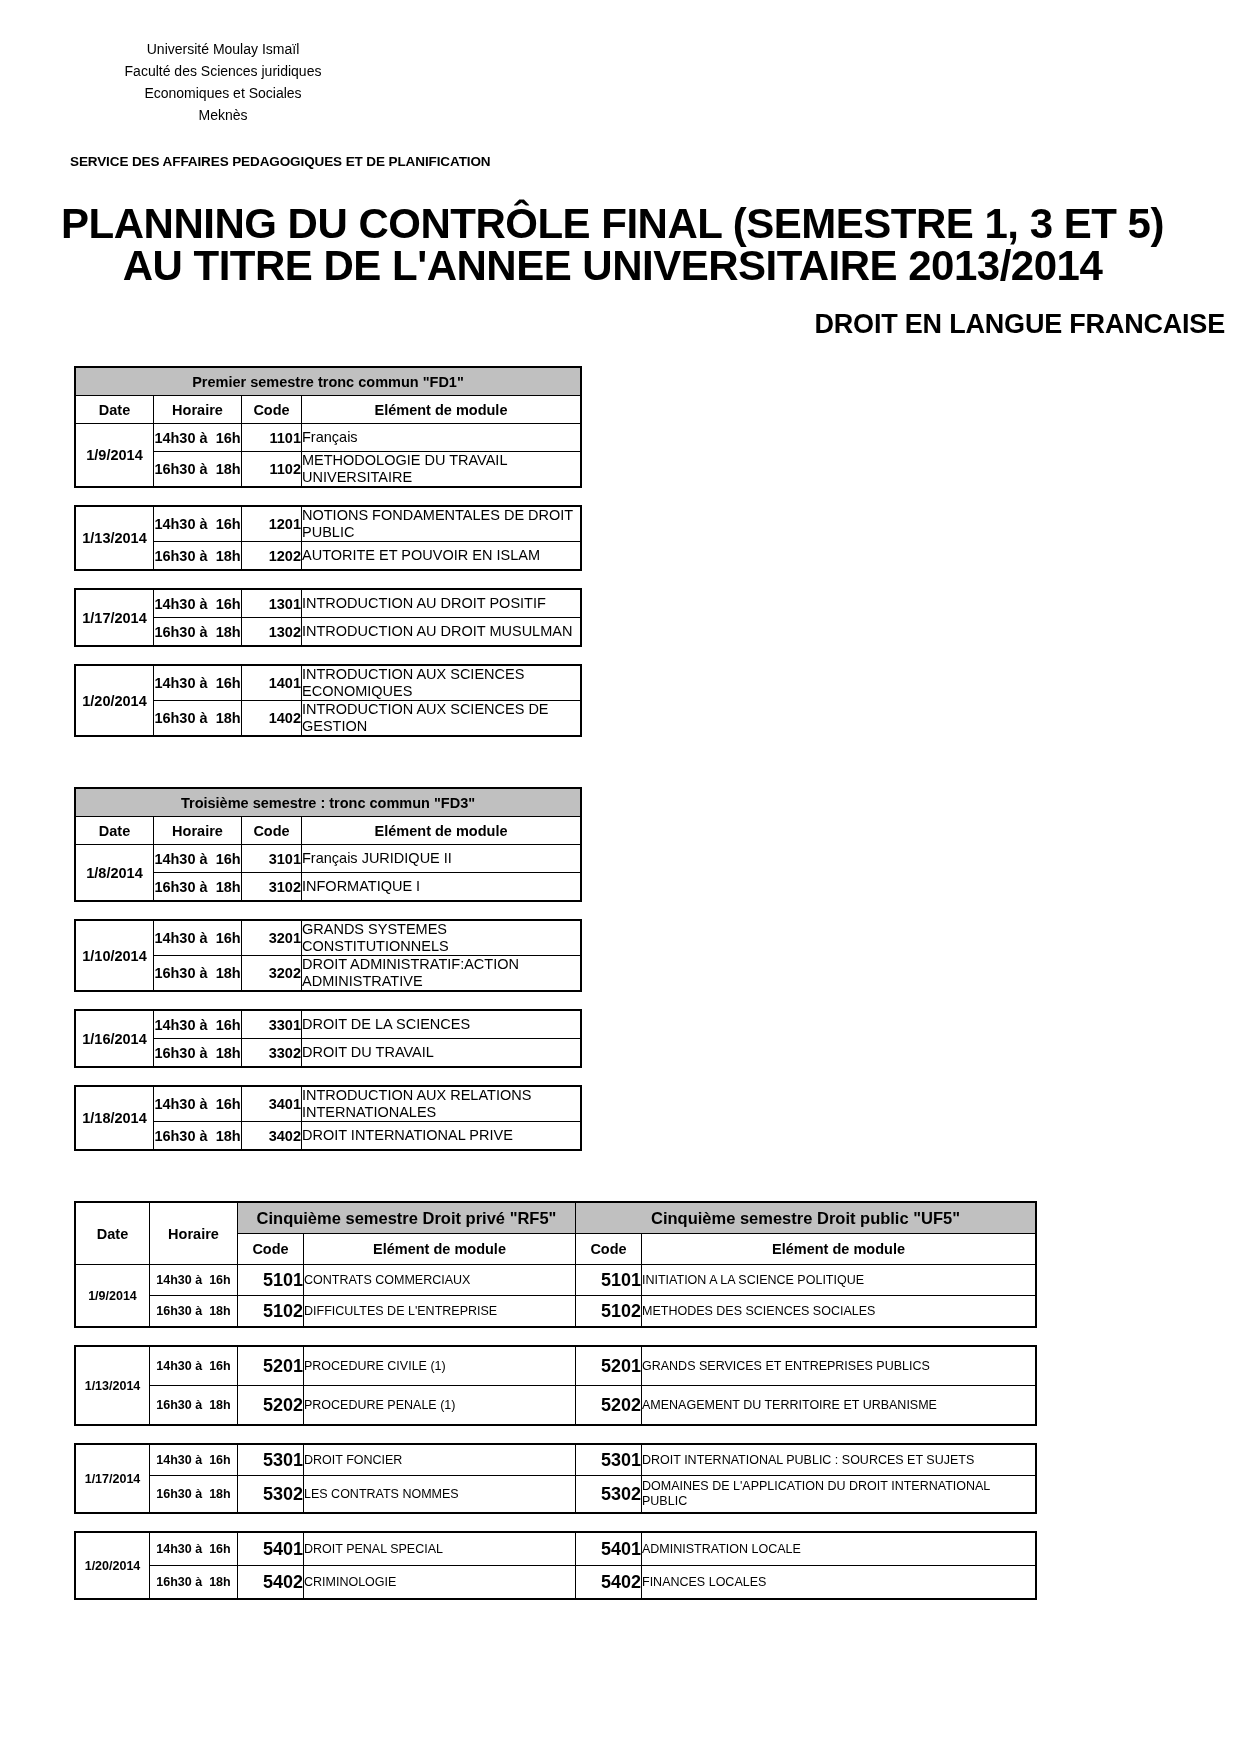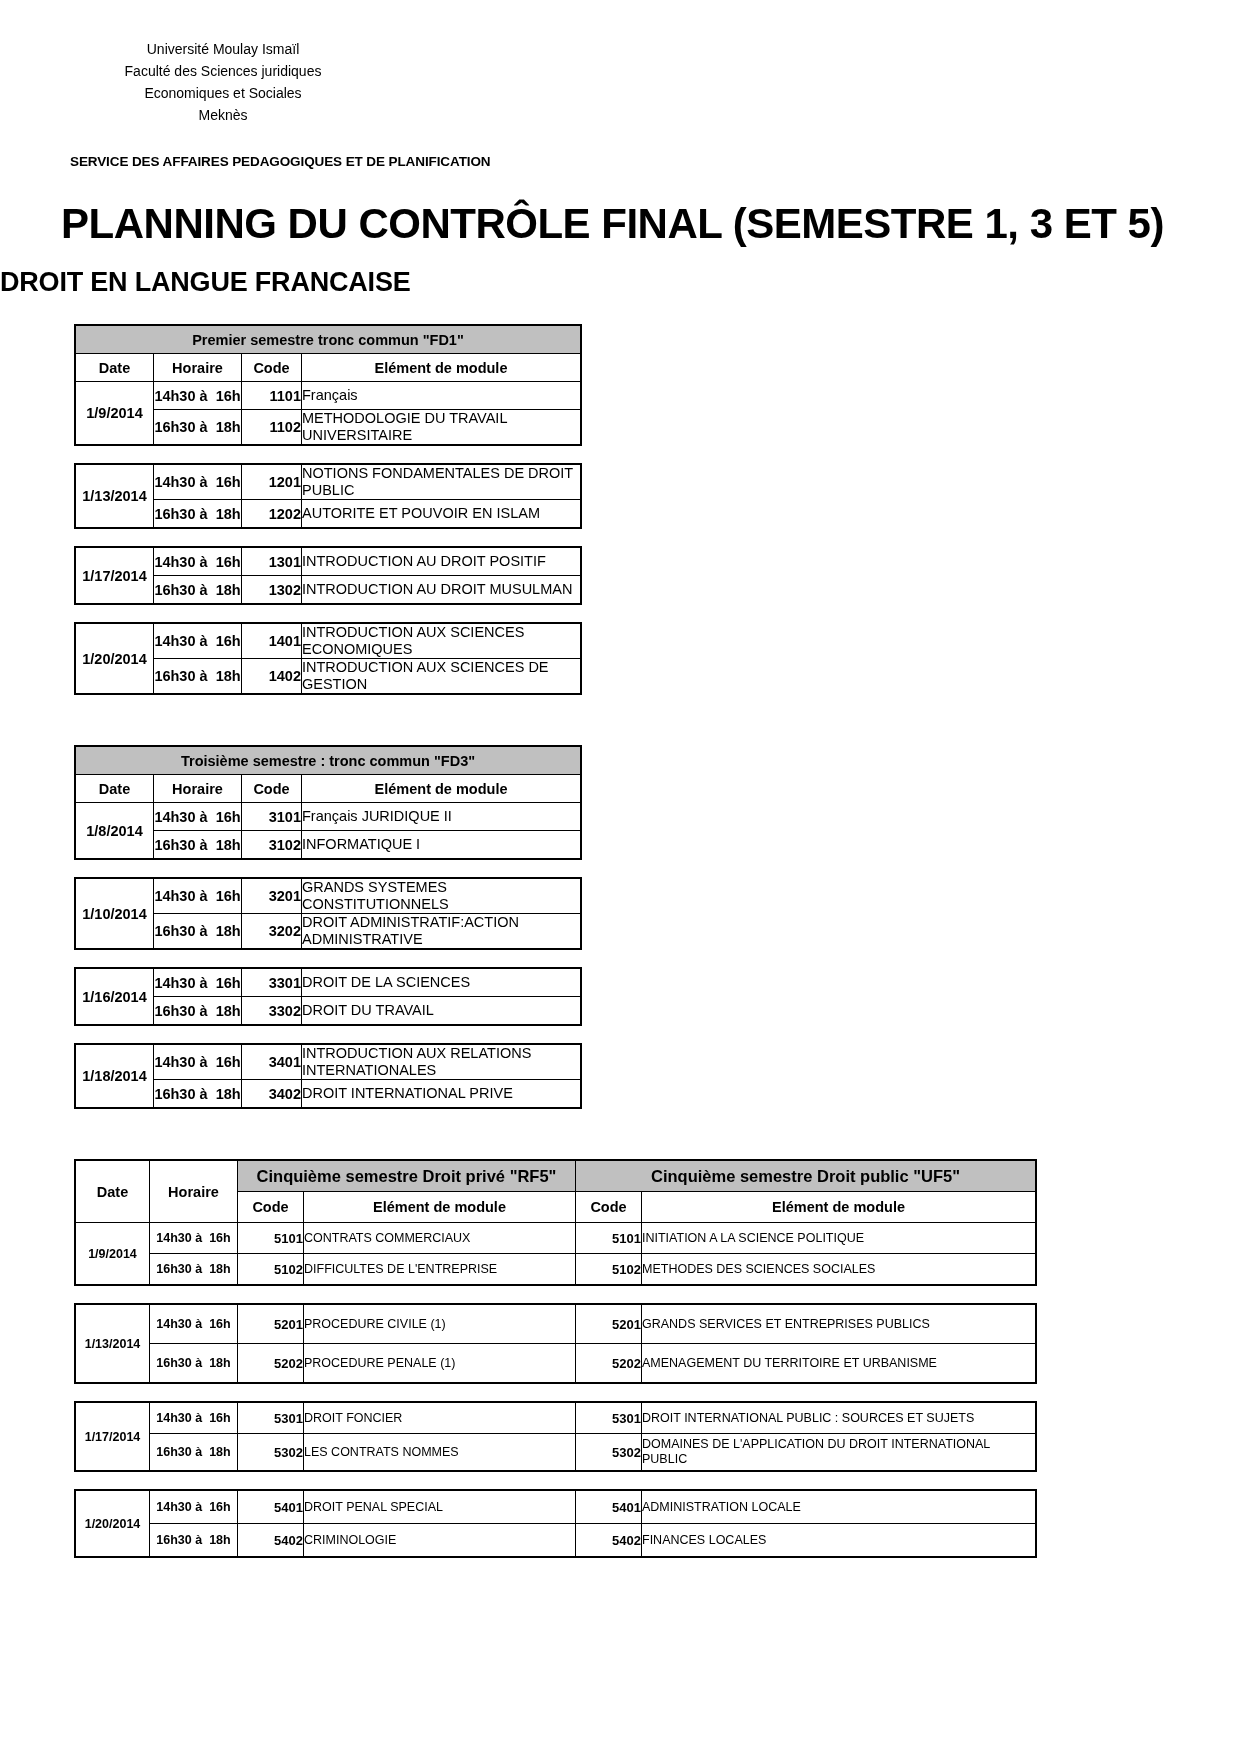--- a/index.html
+++ b/index.html
@@ -41,26 +41,26 @@
     text-align: center;
     font-size: 42px;
     font-weight: bold;
     line-height: 42px;
     margin-top: 34px;
     letter-spacing: -0.5px;
     padding-right: 16px;
   }
   .doc-title .tline { display: block; }
   .subtitle {
-    text-align: left;
+    text-align: right;
     font-size: 27px;
     font-weight: bold;
     margin-top: 22px;
     letter-spacing: -0.2px;
-    padding-right: 32px;
+    padding-right: 16px;
   }
 
   
   .tbl-wrap { margin-left: 74px; }
 
   table.sched {
     border-collapse: collapse;
     table-layout: fixed;
   }
   table.sched td, table.sched th {
@@ -119,21 +119,21 @@
   
   .t3 { width: 960px; }
   .t3 col.c-date { width: 74px; }
   .t3 col.c-time { width: 88px; }
   .t3 col.c-code1 { width: 66px; }
   .t3 col.c-mod1  { width: 272px; }
   .t3 col.c-code2 { width: 66px; }
   .t3 col.c-mod2  { width: 394px; }
   .t3 td { height: 30px; }
   .t3 .cell-mod { font-size: 12.5px; line-height: 15px; }
-  .t3 .cell-code { font-size: 13px; }
+  .t3 .cell-code { font-size: 18px; }
   .t3 .cell-time { font-size: 12.5px; }
   .t3 .cell-date { font-size: 12.5px; }
   .t3 .band-title { font-size: 16.5px; }
   .t3 .colhead { font-size: 14.5px; }
 
   
   .heavy {
     border: 2px solid #000;
     display: inline-block;
   }
@@ -145,20 +145,21 @@
 <div class="letterhead">
   <div class="line">Université Moulay Ismaïl</div>
   <div class="line">Faculté des Sciences juridiques</div>
   <div class="line">Economiques et Sociales</div>
   <div class="line">Meknès</div>
   <div class="service-line">SERVICE DES AFFAIRES PEDAGOGIQUES ET DE PLANIFICATION</div>
 </div>
 
 <div class="doc-title">
   <span class="tline">PLANNING DU  CONTRÔLE FINAL (SEMESTRE 1, 3 ET 5)</span>
+  <span class="tline">AU TITRE DE L'ANNEE UNIVERSITAIRE 2013/2014</span>
 </div>
 <div class="subtitle">DROIT EN LANGUE FRANCAISE</div>
 
 <div class="tbl-wrap" style="margin-top:26px;">
 
   <div class="heavy">
     <table class="sched t12">
       <colgroup>
           <col class="c-date">
           <col class="c-time">

